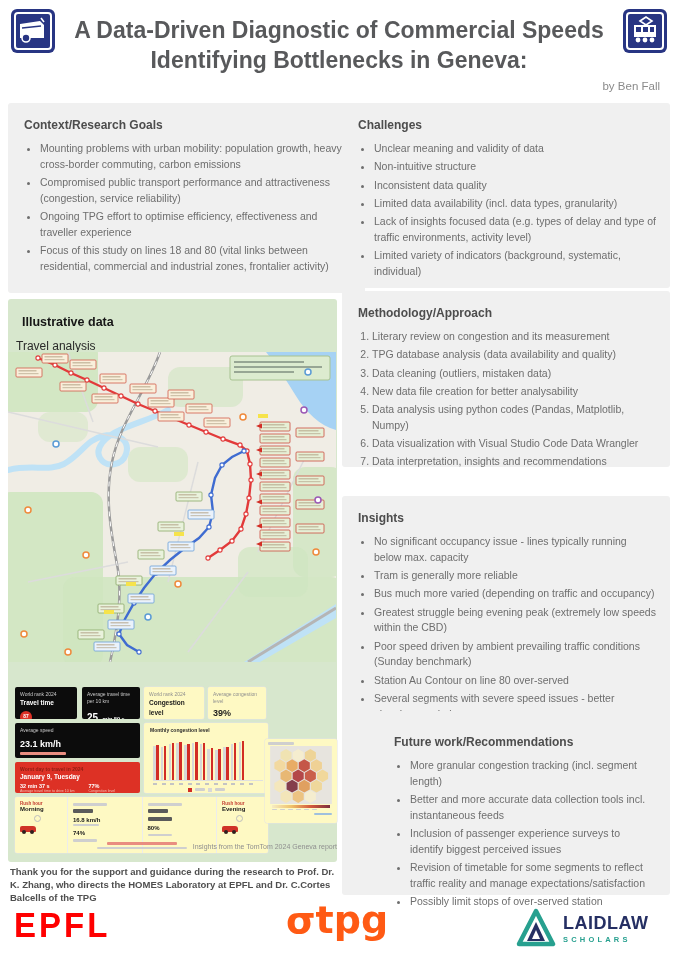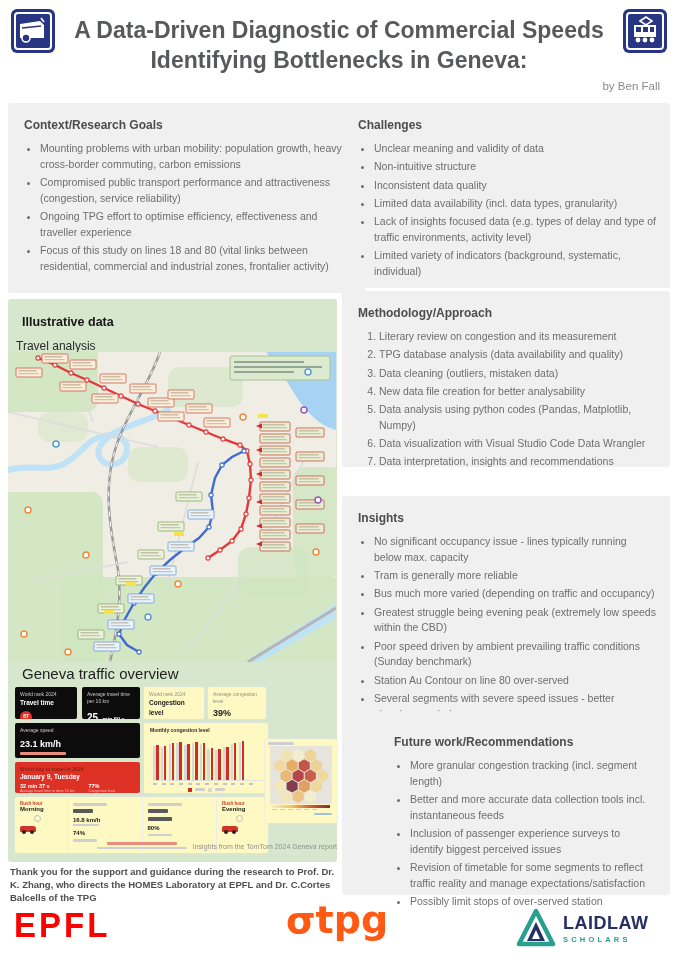--- a/index.html
+++ b/index.html
@@ -11,21 +11,21 @@
   .title { position:absolute; top:16px; left:70px; width:538px; text-align:center;
            font-size:23px; font-weight:bold; color:#58595b; line-height:1.3; }
   .byline { position:absolute; top:80px; right:18px; font-size:11.5px; color:#8a8a8a; }
 
   
   .panel { position:absolute; background:#f0f0f0; border-radius:3px; }
   .panel h2 { font-size:12px; font-weight:bold; color:#4d4d4d; padding:15px 16px 9px 16px; }
   ul.bullets, ol.numbered { margin:0 14px 0 32px; color:#6e6e6e; font-size:10.5px; line-height:1.5; }
   ul.bullets li { list-style:disc; margin-bottom:2.5px; }
   ol.numbered { margin-left:30px; }
-  ol.numbered li { list-style:decimal; margin-bottom:2.5px;margin-left:7px; }
+  ol.numbered li { list-style:decimal; margin-bottom:2.5px; }
 
   .green { background:#d7e7cd; }
   .green .h-strong { font-size:12.5px; font-weight:bold; color:#161616; padding:16px 14px 0 14px; }
   .green .h-sub    { font-size:12px; color:#2a2a2a; padding:10px 14px 6px 8px; }
   .overview-h { position:absolute; left:14px; top:366px; font-size:15px; color:#1f1f1f; }
 
   #mapsvg { position:absolute; left:0; top:53px; width:328px; height:310px; display:block; }
 
   
   #dash { position:absolute; left:7px; top:388px; width:322px; height:170px; }
@@ -320,21 +320,20 @@
         <circle cx="235" cy="65" r="3" fill="#fff" stroke="#ef8a3c" stroke-width="1.5"></circle>
         <circle cx="308" cy="200" r="3" fill="#fff" stroke="#ef8a3c" stroke-width="1.5"></circle>
         <circle cx="48" cy="92" r="3" fill="#fff" stroke="#5b9bd5" stroke-width="1.5"></circle>
         <circle cx="300" cy="20" r="3" fill="#fff" stroke="#5b9bd5" stroke-width="1.5"></circle>
         <circle cx="296" cy="58" r="3" fill="#fff" stroke="#9b59b6" stroke-width="1.5"></circle>
         <circle cx="310" cy="148" r="3" fill="#fff" stroke="#9b59b6" stroke-width="1.5"></circle>
         <circle cx="60" cy="300" r="3" fill="#fff" stroke="#ef8a3c" stroke-width="1.5"></circle>
         <circle cx="140" cy="265" r="3" fill="#fff" stroke="#5b9bd5" stroke-width="1.5"></circle>
       </svg>
 
-    <div class="overview-h">Geneva traffic overview</div>
 
     <div id="dash">
 
       <div class="card card-black" style="left:0; top:0; width:62px; height:32px;">
         <div class="micro">World rank 2024</div>
         <div class="lbl-b">Travel time</div>
         <div class="badge">87</div>
       </div>
 
       <div class="card card-black" style="left:67px; top:0; width:58px; height:32px;">

